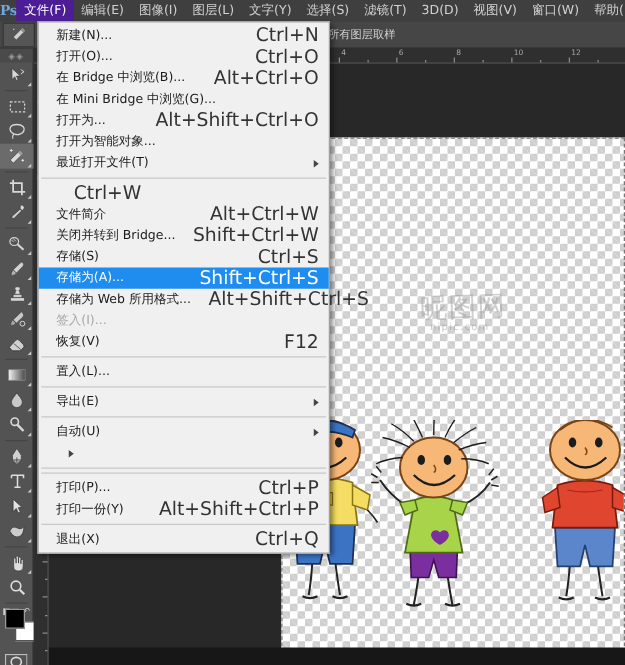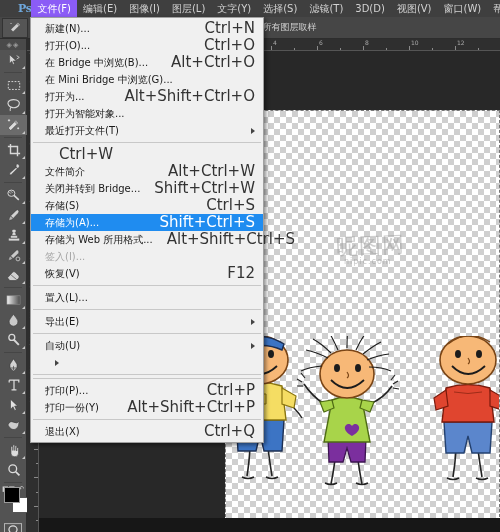--- a/index.html
+++ b/index.html
@@ -16,28 +16,27 @@
     position: absolute; left: 0; top: 0; width: 500px; height: 17px;
     background: #3f3f3f;
     display: flex; align-items: center;
   }
   .ps-logo {
     width: 26px; height: 17px;
     display: flex; align-items: center; justify-content: center;
     color: #6fa8dc; font-weight: bold; font-size: 11px;
     letter-spacing: -0.5px;
     font-family: "DejaVu Serif", serif;
-    margin-left: 18px;
   }
   .menu-item {
     padding: 0 6px; height: 17px; line-height: 17px;
     font-size: 10px; color: #d2d2d2; white-space: nowrap;
     cursor: default;
   }
-  .menu-item.active { background: #8b5cf6; color: #ffffff; }
+  .menu-item.active { background: #4c1d95; color: #ffffff; }
 
   
   .optionsbar {
     position: absolute; left: 0; top: 17px; width: 500px; height: 22px;
     background: #464646;
     border-bottom: 1px solid #2d2d2d;
     display: flex; align-items: center;
   }
   .opt-toolicon {
     width: 26px; height: 20px; margin-left: 2px;

